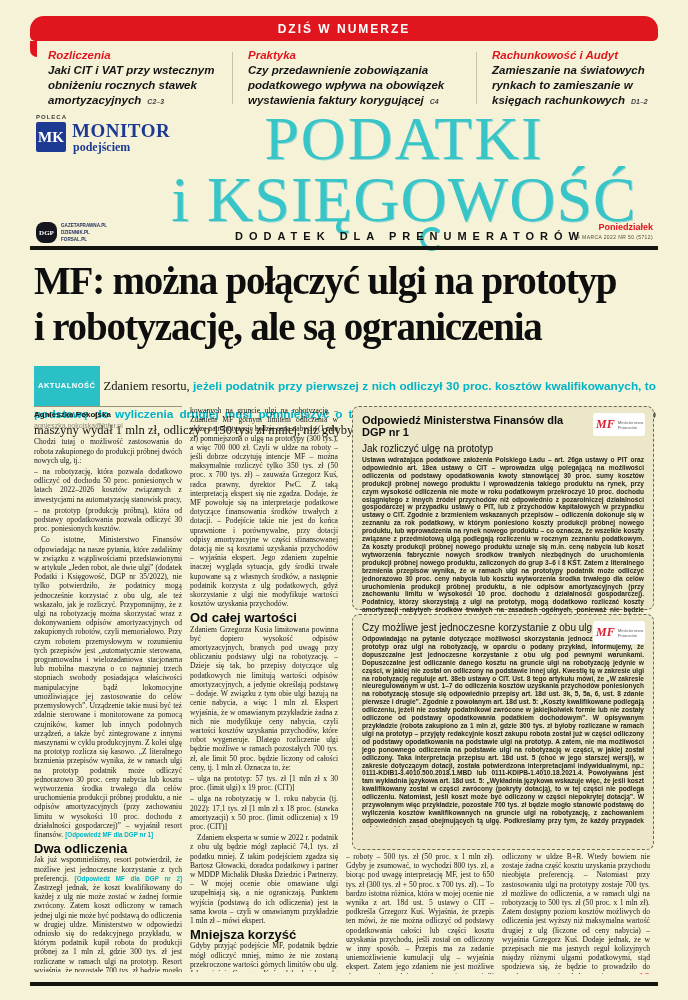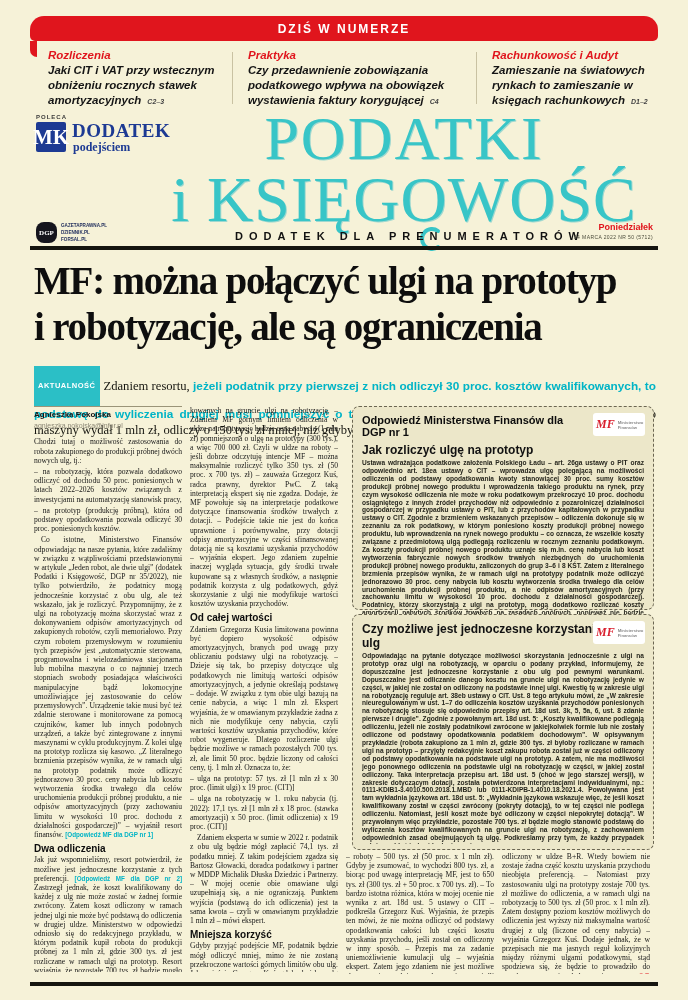--- a/index.html
+++ b/index.html
@@ -15,21 +15,21 @@
   .teaser{top:49px;}
   .teaser .kick{color:#e0151d;font-weight:bold;font-style:italic;font-size:11.5px;margin:0 0 2px 0;}
   .teaser .txt{color:#151515;font-weight:bold;font-style:italic;font-size:11.5px;line-height:1.32;margin:0;}
   .teaser .pref{font-size:7px;font-weight:bold;color:#444;margin-left:6px;}
   .tsep{top:52px;width:1px;height:52px;background:#c9c2a2;}
 
   
   .poleca{left:36px;top:114px;font-size:6px;font-weight:bold;color:#3a3a3a;letter-spacing:1px;}
   .mk-box{left:36px;top:122px;width:30px;height:30px;background:#1d3a93;border-radius:2px;
     display:flex;align-items:center;justify-content:center;color:#fff;font-weight:bold;
-    font-size:21px;font-family:"Liberation Serif",serif;}
+    font-size:15px;font-family:"Liberation Serif",serif;}
   .mk-word1{left:72px;top:120px;font-family:"Liberation Serif",serif;color:#1d3a93;
     font-size:19px;font-weight:bold;letter-spacing:.5px;}
   .mk-word2{left:73px;top:140px;font-family:"Liberation Serif",serif;color:#1d3a93;
     font-size:12px;font-weight:bold;}
   .big-title{left:120px;top:108px;width:568px;text-align:center;
     font-family:"Liberation Serif",serif;color:#38c5c7;text-shadow:1px 1px 0 #9fd8cf;}
   .big-title .l1{font-size:62px;line-height:60px;letter-spacing:2px;display:block;}
   .big-title .l2{font-size:64px;line-height:64px;letter-spacing:1px;display:block;}
   .tagline{left:150px;top:230px;width:520px;text-align:center;font-weight:bold;
     font-size:11px;letter-spacing:6px;color:#111;}
@@ -51,38 +51,38 @@
   .badge{display:inline-block;background:#2bbfc6;color:#fff;font-family:"Liberation Sans",sans-serif;
     font-weight:bold;font-size:7.5px;letter-spacing:.5px;padding:12px 4px;vertical-align:2px;margin-right:4px;}
   .lead .hl{color:#00b4c6;font-family:"Liberation Sans",sans-serif;font-weight:bold;font-size:11.8px;}
 
   
   .col{width:148px;top:406px;overflow:hidden;
     font-family:"Liberation Serif",serif;font-size:7.6px;line-height:9.2px;
     text-align:justify;color:#161616;}
   .col p{margin:0 0 2px 0;}
   .col p.ind{text-indent:7px;margin:0;}
-  .col h3{font-family:"Liberation Sans",sans-serif;font-size:10px;margin:5px 0 2px 0;color:#0d0d0d;}
+  .col h3{font-family:"Liberation Sans",sans-serif;font-size:13px;margin:5px 0 2px 0;color:#0d0d0d;}
   .c1{left:34px;height:566px;}
   .c2{left:190px;height:566px;}
   .c3{left:346px;top:852px;height:122px;}
   .c4{left:502px;top:852px;height:122px;}
   .author-rule{border-top:1px solid #9a9478;padding-top:3px;margin-bottom:7px;}
   .author-name{font-family:"Liberation Sans",sans-serif;font-weight:bold;font-size:8px;margin:0;text-align:left;}
   .author-email{font-family:"Liberation Sans",sans-serif;font-size:7px;color:#8b8674;margin:0 0 6px 0;text-align:left;}
   .mfref{color:#00b4c6;font-family:"Liberation Sans",sans-serif;font-weight:bold;font-size:6.3px;}
   .endmark{color:#e0151d;font-weight:bold;font-family:"Liberation Sans",sans-serif;font-size:8px;float:right;}
 
   
   .mfbox{left:352px;width:302px;background:#ece7c9;border:1.6px dashed #6b6652;border-radius:7px;
     padding:7px 9px 6px 9px;box-sizing:border-box;}
   .mfbox1{top:406px;height:204px;}
   .mfbox2{top:614px;height:236px;}
   .mfbox .btitle{font-size:11px;font-weight:bold;color:#0c0c0c;margin:0 56px 5px 0;line-height:12px;}
-  .mfbox .bsub{font-size:12px;font-weight:bold;color:#111;margin:0 0 2px 0;}
+  .mfbox .bsub{font-size:10px;font-weight:normal;color:#111;margin:0 0 2px 0;}
   .mfbox .bbody{font-size:6.6px;font-weight:bold;line-height:7.9px;color:#26261d;text-align:justify;
     overflow:hidden;}
   .mflogo{position:absolute;top:6px;right:8px;width:52px;height:23px;background:#fff;border-radius:3px;
     display:flex;align-items:center;padding:0 3px;box-sizing:border-box;}
   .mflogo .mark{color:#d9202f;font-weight:bold;font-style:italic;font-size:12px;
     font-family:"Liberation Serif",serif;margin-right:3px;}
   .mflogo .mtxt{font-size:4.2px;color:#8a8a8a;line-height:5px;font-weight:bold;}
   .mfb1-bodyh{height:158px;} .mfb2-bodyh{height:192px;}
 
   .bottom-rule{left:30px;top:982px;width:628px;height:4px;background:#15150f;}
@@ -107,21 +107,21 @@
 <div class="abs tsep" style="left:476px;"></div>
 <div class="abs teaser" style="left:492px;width:166px;">
   <p class="kick">Rachunkowość i Audyt</p>
   <p class="txt"><span>Zamieszanie na światowych rynkach to zamieszanie w księgach rachunkowych</span><span class="pref">D1–2</span></p>
 </div>
 
 <div class="abs poleca">POLECA</div>
 <div class="abs mk-box">
     <span>MK</span>
   </div>
-<div class="abs mk-word1">DODATEK</div>
+<div class="abs mk-word1">MONITOR</div>
 <div class="abs mk-word2">podejściem</div>
 
 <div class="abs big-title">
   <span class="l1">PODATKI</span>
   <span class="l2">i KSIĘGOWOŚĆ</span>
 </div>
 <svg class="abs swirl" width="26" height="26" viewBox="0 0 26 26">
   <path d="M22 5 A10 10 0 1 0 22 21" fill="none" stroke="#38c5c7" stroke-width="4" stroke-linecap="round"></path>
 </svg>
 <div class="abs tagline">DODATEK DLA PRENUMERATORÓW</div>

